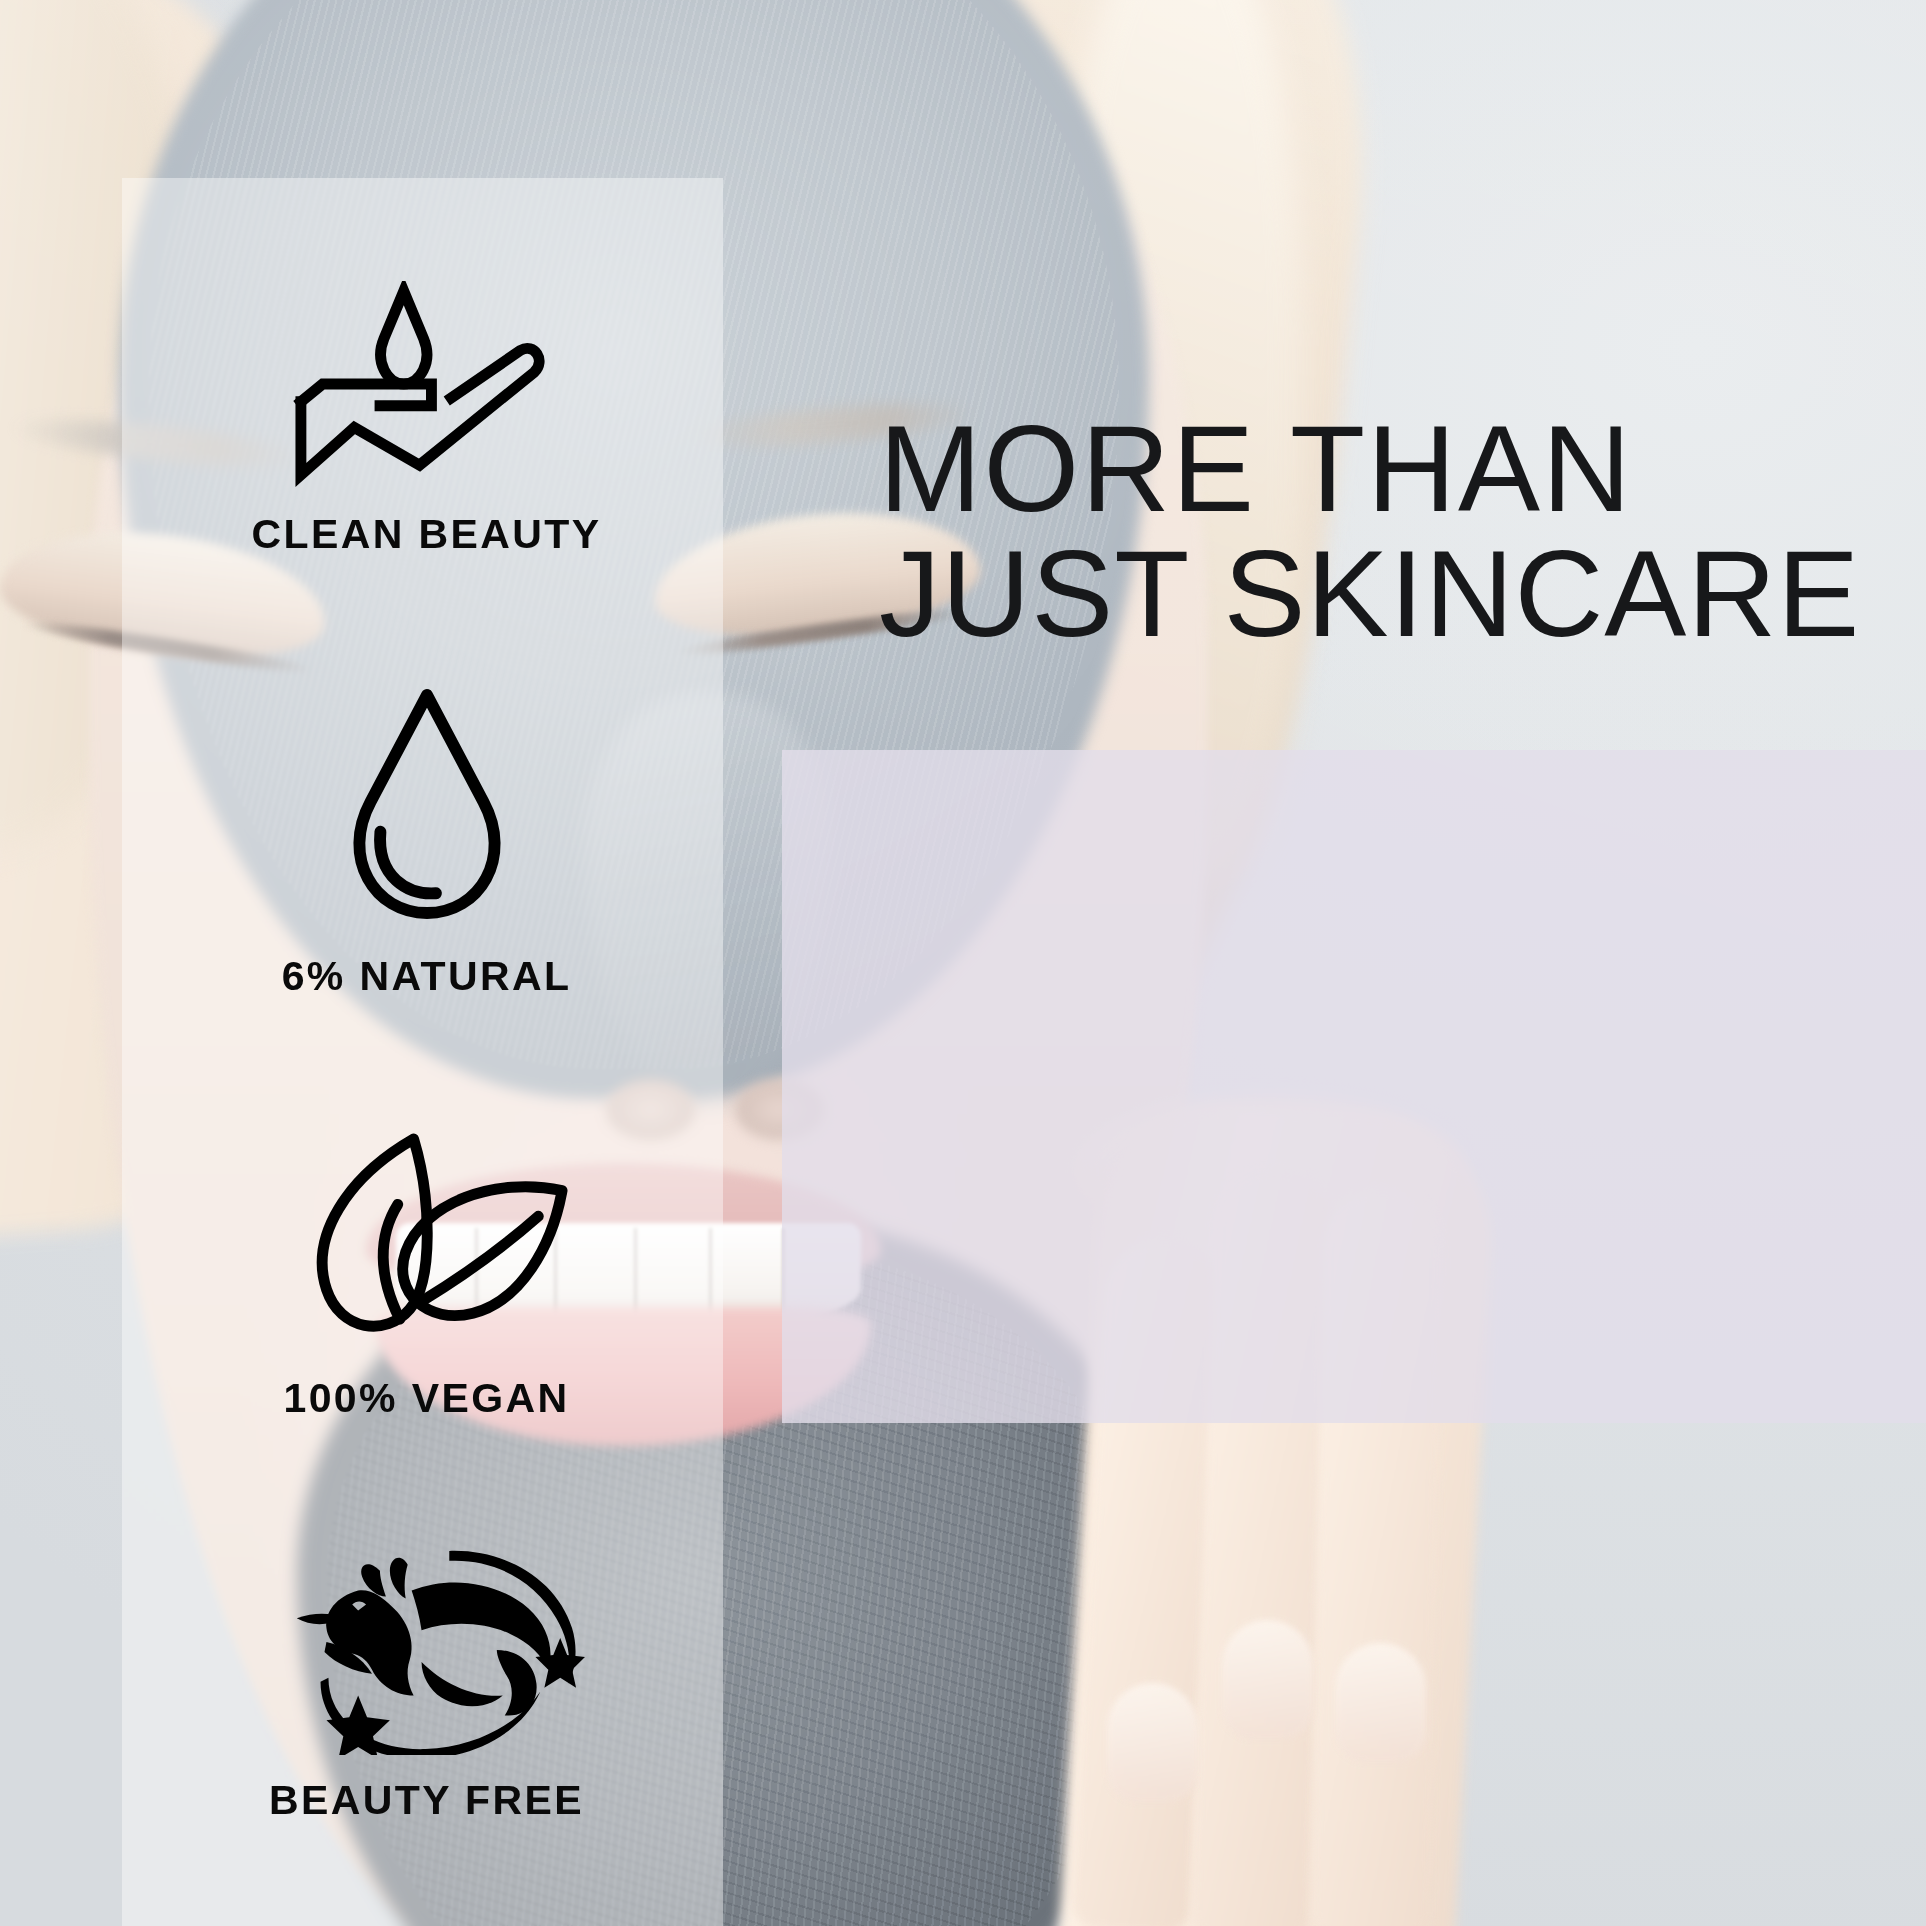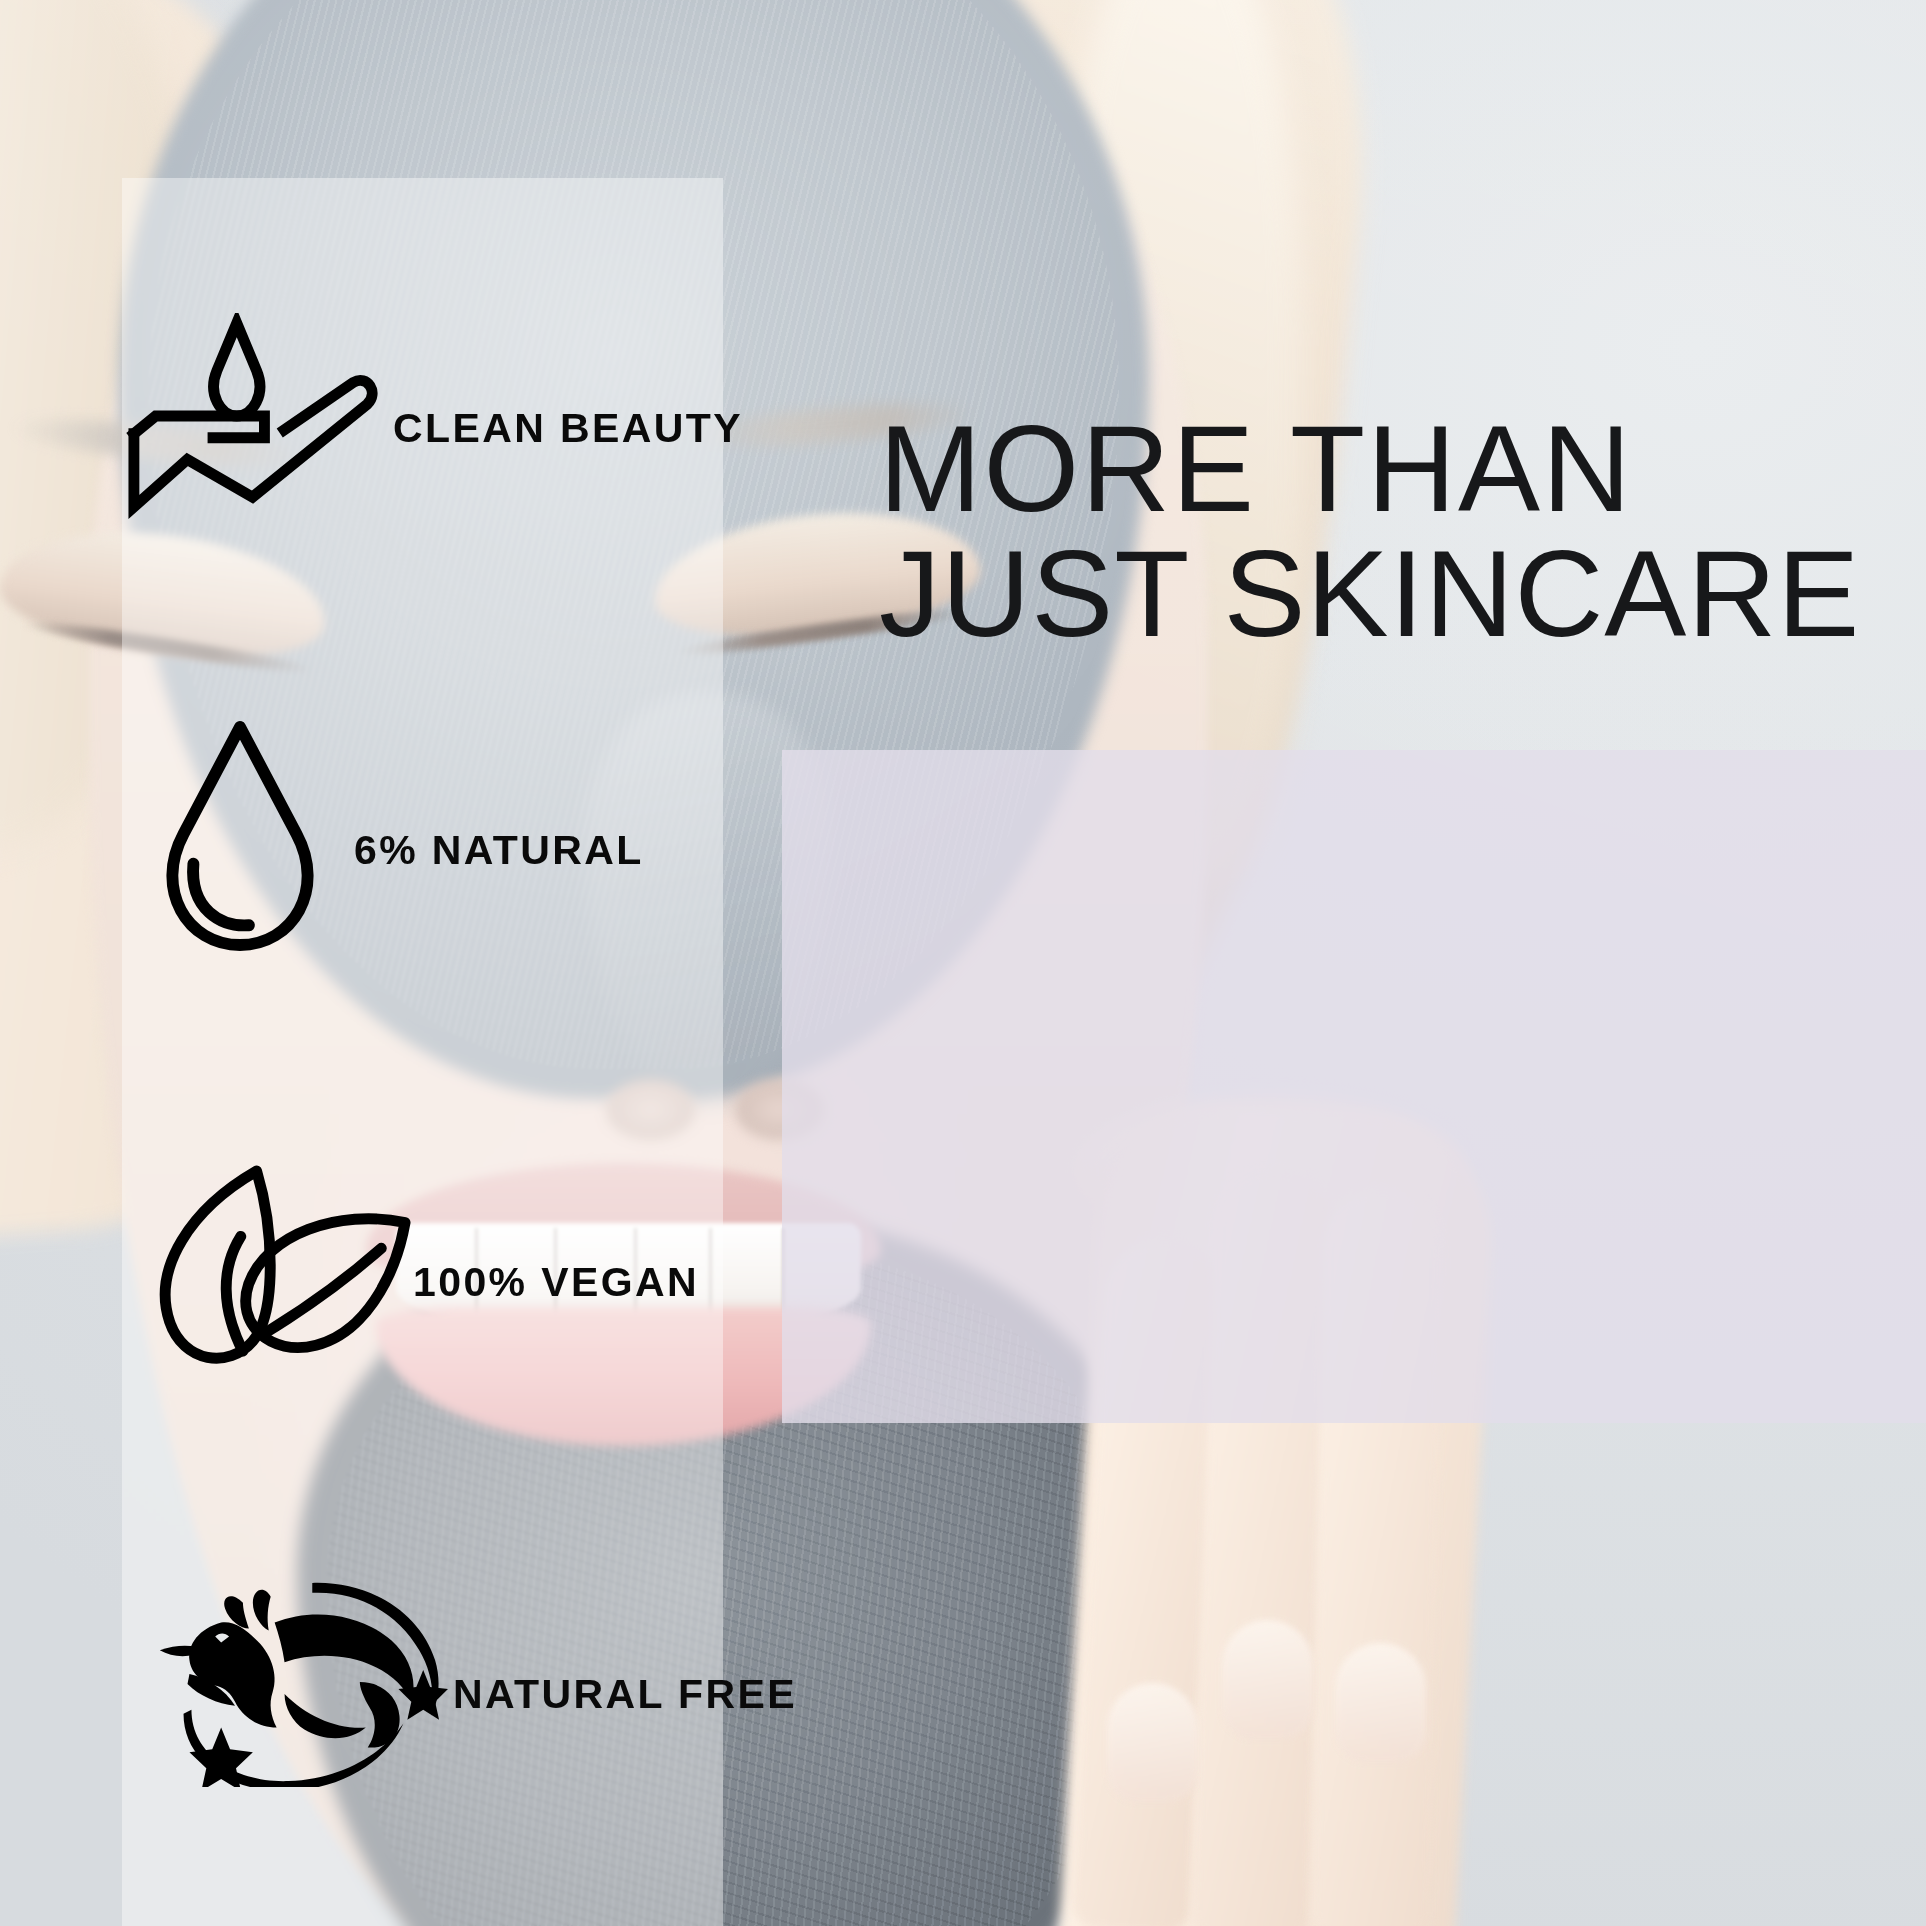--- a/index.html
+++ b/index.html
@@ -208,21 +208,21 @@
   }
 
   
   .badges{
     position:absolute;left:122px;top:178px;width:601px;height:1748px;
     display:flex;flex-direction:column;
     align-items:center;justify-content:space-around;
     padding:40px 0 40px;box-sizing:border-box;
   }
   .badge{
-    display:flex;flex-direction:row;align-items:center;
+    display:flex;flex-direction:column;align-items:center;
     width:100%;
     margin-left:8px;
   }
   .badge-icon{display:block;}
   .badge-label{
     margin-top:18px;
     font-size:41px;
     font-weight:bold;
     letter-spacing:2.4px;
     color:#0a0a0a;
@@ -381,21 +381,21 @@
                      C 262 186 216 212 164 214 C 106 216 58 184 58 136 Z"></path>
 
             <path d="M188 4 C 244 2 296 32 312 82 C 318 102 316 122 308 138
                      C 312 116 308 92 296 72 C 274 34 234 12 188 14 Z"></path>
 
             <path d="M96 150 l 9 22 23 3 -17 16 5 23 -20 -12 -20 12 5 -23 -17 -16 23 -3 Z"></path>
             <path d="M300 92 l 7 17 18 2 -13 13 4 18 -16 -10 -16 10 4 -18 -13 -13 18 -2 Z"></path>
           </g>
         </svg>
       </span>
-      <span class="badge-label">NATURAL FREE</span>
+      <span class="badge-label">BEAUTY FREE</span>
     </div>
 
   </div>
 
   <div class="headline">
     <span class="hl-line l1">MORE THAN</span>
     <span class="hl-line l2">JUST SKINCARE</span>
   </div>
 
 

